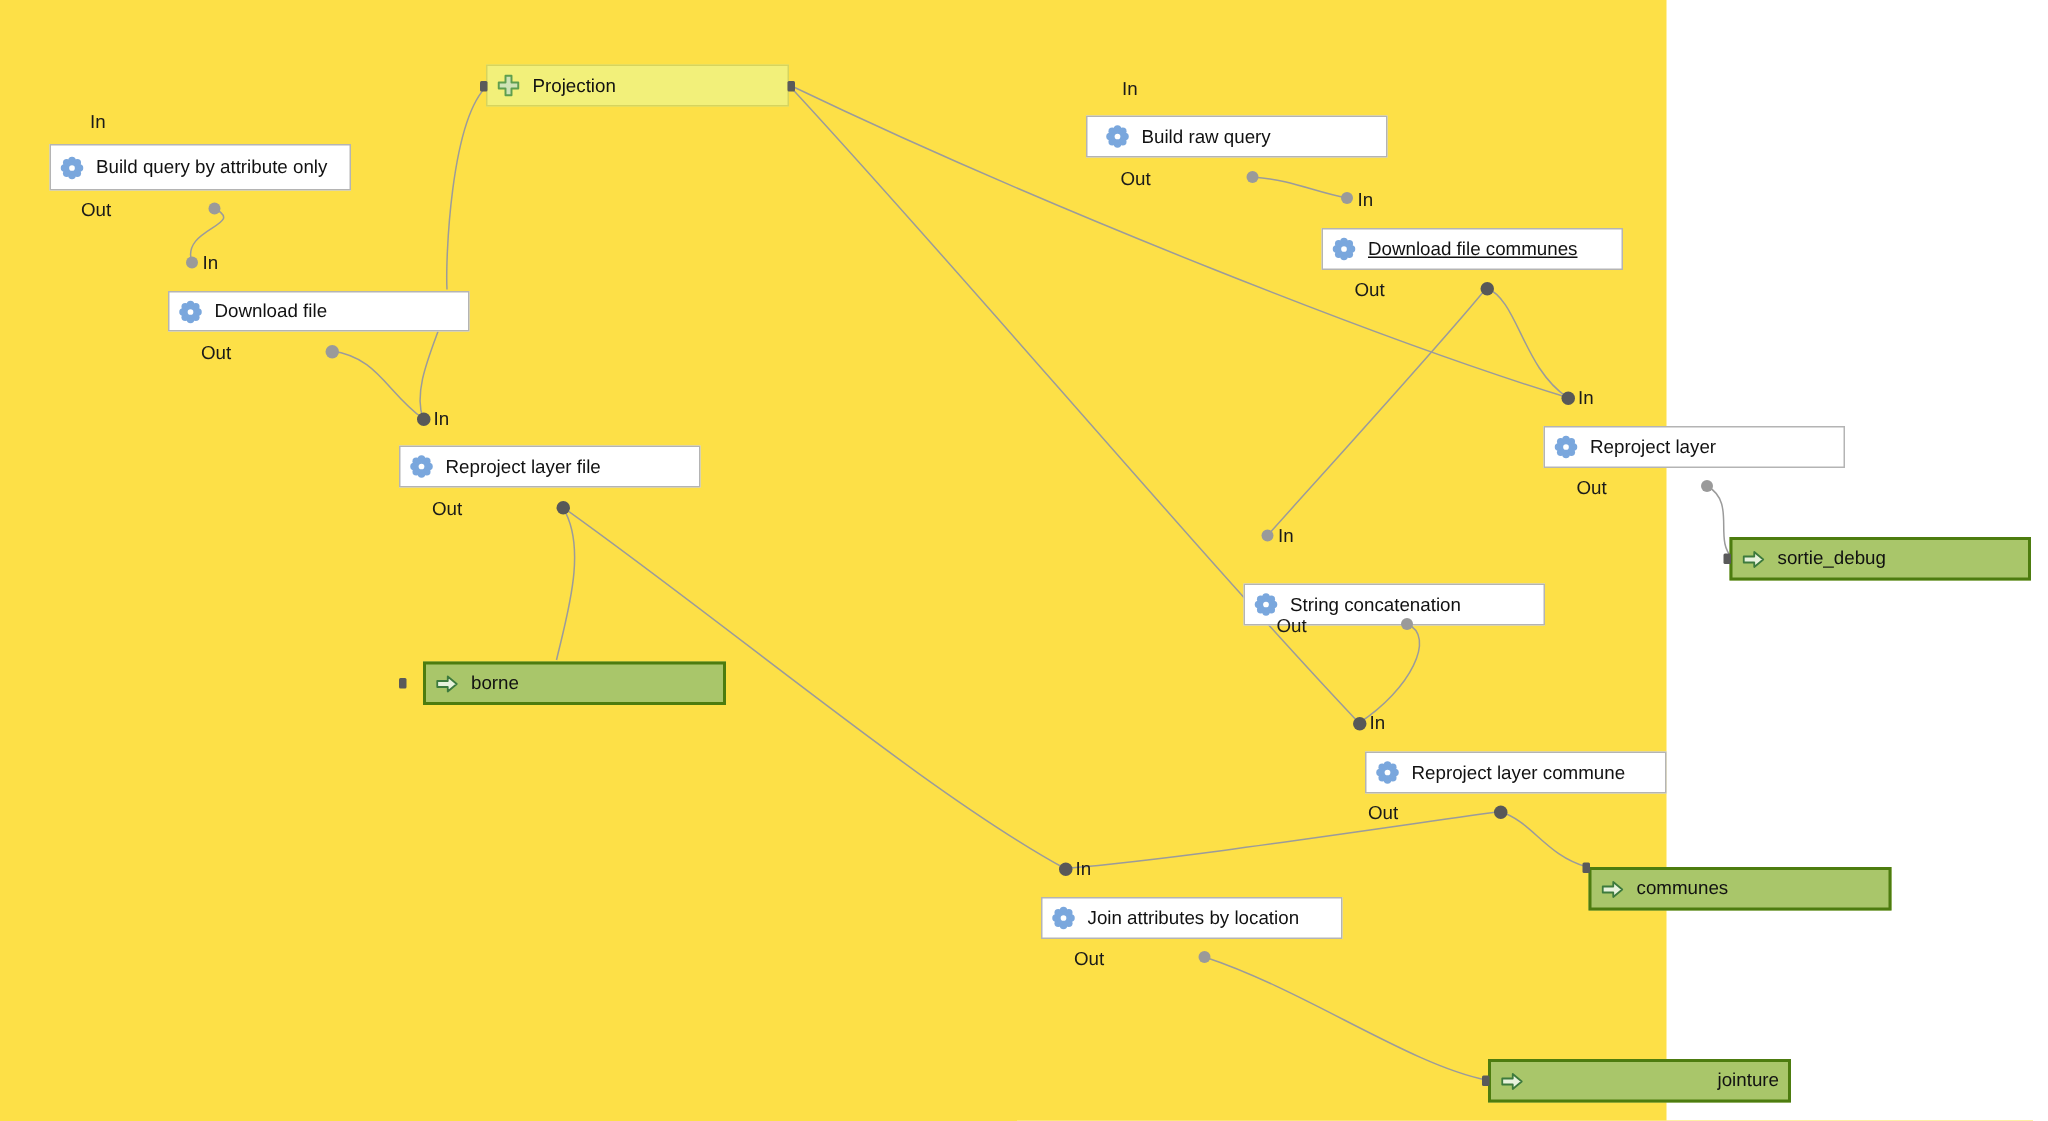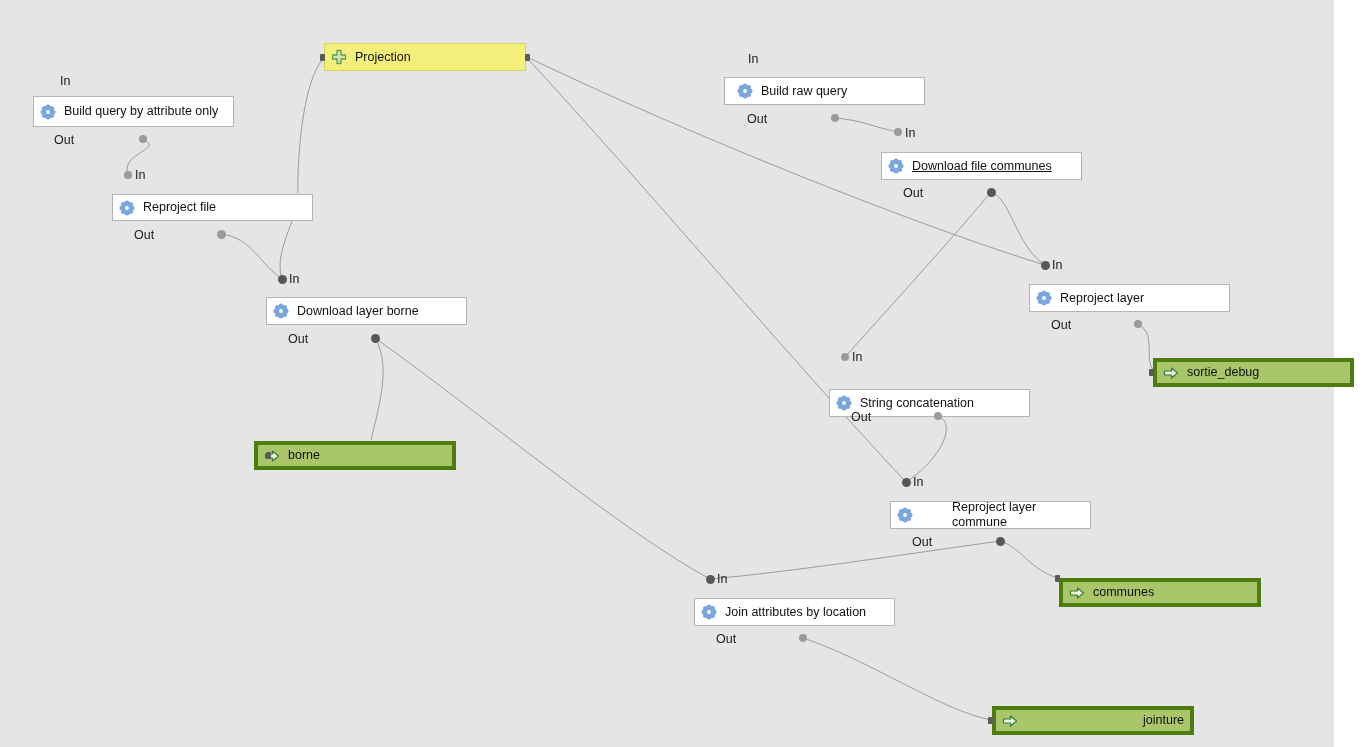--- a/index.html
+++ b/index.html
@@ -5,22 +5,22 @@
 <style>
   html,body{margin:0;padding:0;}
   body{
     width:1365px;height:747px;
     background:#ffffff;
     font-family:"Liberation Sans", sans-serif;
     overflow:hidden;
     position:relative;
   }
   #canvas{
-    position:absolute;left:0;top:0;width:1334px;height:747px;
-    background:#e5e5e5;
+    position:absolute;left:0;top:0;width:1111px;height:747px;
+    background:#fde047;
   }
   
   #wires{position:absolute;left:0;top:0;width:1365px;height:747px;z-index:1;pointer-events:none;}
   
   .node{
     position:absolute;
     z-index:3;
     box-sizing:border-box;
     display:flex;
     align-items:center;
@@ -43,21 +43,21 @@
   .node .lbl{
     flex:1 1 auto;
     overflow:hidden;
   }
   .node.param{
     background:#f2f07a;
     border:1px solid #d6d45e;
   }
   .node.output{
     background:#a9c66a;
-    border:4px solid #4d7c0f;
+    border:2px solid #4d7c0f;
   }
   .node.clipped .lbl{
     display:block;
     margin-top:-1px;
   }
   
   .port{
     position:absolute;
     z-index:3;
     font-size:12.5px;
@@ -125,34 +125,34 @@
             <circle cx="13.00" cy="8.00" r="2.5" fill="#7aa7dd"></circle>
             <circle cx="11.54" cy="11.54" r="2.5" fill="#7aa7dd"></circle>
             <circle cx="8.00" cy="13.00" r="2.5" fill="#7aa7dd"></circle>
             <circle cx="4.46" cy="11.54" r="2.5" fill="#7aa7dd"></circle>
             <circle cx="3.00" cy="8.00" r="2.5" fill="#7aa7dd"></circle>
             <circle cx="4.46" cy="4.46" r="2.5" fill="#7aa7dd"></circle>
             <circle cx="8.00" cy="3.00" r="2.5" fill="#7aa7dd"></circle>
             <circle cx="11.54" cy="4.46" r="2.5" fill="#7aa7dd"></circle>
     <circle cx="8" cy="8" r="4.4" fill="#7aa7dd"></circle>
     <circle cx="8" cy="8" r="1.9" fill="#ffffff"></circle>
-          </svg></span><span class="lbl">Reproject file</span></div>
+          </svg></span><span class="lbl">Download file</span></div>
       <div class="node" style="left: 266px; top: 297px; width: 201px; height: 28px;"><span class="ico"><svg width="16" height="16" viewBox="0 0 16 16">
             <circle cx="13.00" cy="8.00" r="2.5" fill="#7aa7dd"></circle>
             <circle cx="11.54" cy="11.54" r="2.5" fill="#7aa7dd"></circle>
             <circle cx="8.00" cy="13.00" r="2.5" fill="#7aa7dd"></circle>
             <circle cx="4.46" cy="11.54" r="2.5" fill="#7aa7dd"></circle>
             <circle cx="3.00" cy="8.00" r="2.5" fill="#7aa7dd"></circle>
             <circle cx="4.46" cy="4.46" r="2.5" fill="#7aa7dd"></circle>
             <circle cx="8.00" cy="3.00" r="2.5" fill="#7aa7dd"></circle>
             <circle cx="11.54" cy="4.46" r="2.5" fill="#7aa7dd"></circle>
     <circle cx="8" cy="8" r="4.4" fill="#7aa7dd"></circle>
     <circle cx="8" cy="8" r="1.9" fill="#ffffff"></circle>
-          </svg></span><span class="lbl">Download layer borne</span></div>
-      <div class="node output" style="left: 254px; top: 441px; width: 202px; height: 29px;"><span class="ico"><svg width="16" height="16" viewBox="0 0 16 16">
+          </svg></span><span class="lbl">Reproject layer file</span></div>
+      <div class="node output" style="left: 282px; top: 441px; width: 202px; height: 29px;"><span class="ico"><svg width="16" height="16" viewBox="0 0 16 16">
     <path d="M1.5,6 H8.5 V3 L14.5,8 L8.5,13 V10 H1.5 Z" fill="#e8f2dd" stroke="#3d7a3d" stroke-width="1.2" stroke-linejoin="round"></path>
   </svg></span><span class="lbl">borne</span></div>
       <div class="node" style="left: 724px; top: 77px; width: 201px; height: 28px; padding-left: 12px;"><span class="ico"><svg width="16" height="16" viewBox="0 0 16 16">
             <circle cx="13.00" cy="8.00" r="2.5" fill="#7aa7dd"></circle>
             <circle cx="11.54" cy="11.54" r="2.5" fill="#7aa7dd"></circle>
             <circle cx="8.00" cy="13.00" r="2.5" fill="#7aa7dd"></circle>
             <circle cx="4.46" cy="11.54" r="2.5" fill="#7aa7dd"></circle>
             <circle cx="3.00" cy="8.00" r="2.5" fill="#7aa7dd"></circle>
             <circle cx="4.46" cy="4.46" r="2.5" fill="#7aa7dd"></circle>
             <circle cx="8.00" cy="3.00" r="2.5" fill="#7aa7dd"></circle>
@@ -192,21 +192,21 @@
             <circle cx="11.54" cy="11.54" r="2.5" fill="#7aa7dd"></circle>
             <circle cx="8.00" cy="13.00" r="2.5" fill="#7aa7dd"></circle>
             <circle cx="4.46" cy="11.54" r="2.5" fill="#7aa7dd"></circle>
             <circle cx="3.00" cy="8.00" r="2.5" fill="#7aa7dd"></circle>
             <circle cx="4.46" cy="4.46" r="2.5" fill="#7aa7dd"></circle>
             <circle cx="8.00" cy="3.00" r="2.5" fill="#7aa7dd"></circle>
             <circle cx="11.54" cy="4.46" r="2.5" fill="#7aa7dd"></circle>
     <circle cx="8" cy="8" r="4.4" fill="#7aa7dd"></circle>
     <circle cx="8" cy="8" r="1.9" fill="#ffffff"></circle>
           </svg></span><span class="lbl">String concatenation</span></div>
-      <div class="node" style="left: 890px; top: 501px; width: 201px; height: 28px; gap: 31px;"><span class="ico"><svg width="16" height="16" viewBox="0 0 16 16">
+      <div class="node" style="left: 910px; top: 501px; width: 201px; height: 28px;"><span class="ico"><svg width="16" height="16" viewBox="0 0 16 16">
             <circle cx="13.00" cy="8.00" r="2.5" fill="#7aa7dd"></circle>
             <circle cx="11.54" cy="11.54" r="2.5" fill="#7aa7dd"></circle>
             <circle cx="8.00" cy="13.00" r="2.5" fill="#7aa7dd"></circle>
             <circle cx="4.46" cy="11.54" r="2.5" fill="#7aa7dd"></circle>
             <circle cx="3.00" cy="8.00" r="2.5" fill="#7aa7dd"></circle>
             <circle cx="4.46" cy="4.46" r="2.5" fill="#7aa7dd"></circle>
             <circle cx="8.00" cy="3.00" r="2.5" fill="#7aa7dd"></circle>
             <circle cx="11.54" cy="4.46" r="2.5" fill="#7aa7dd"></circle>
     <circle cx="8" cy="8" r="4.4" fill="#7aa7dd"></circle>
     <circle cx="8" cy="8" r="1.9" fill="#ffffff"></circle>

